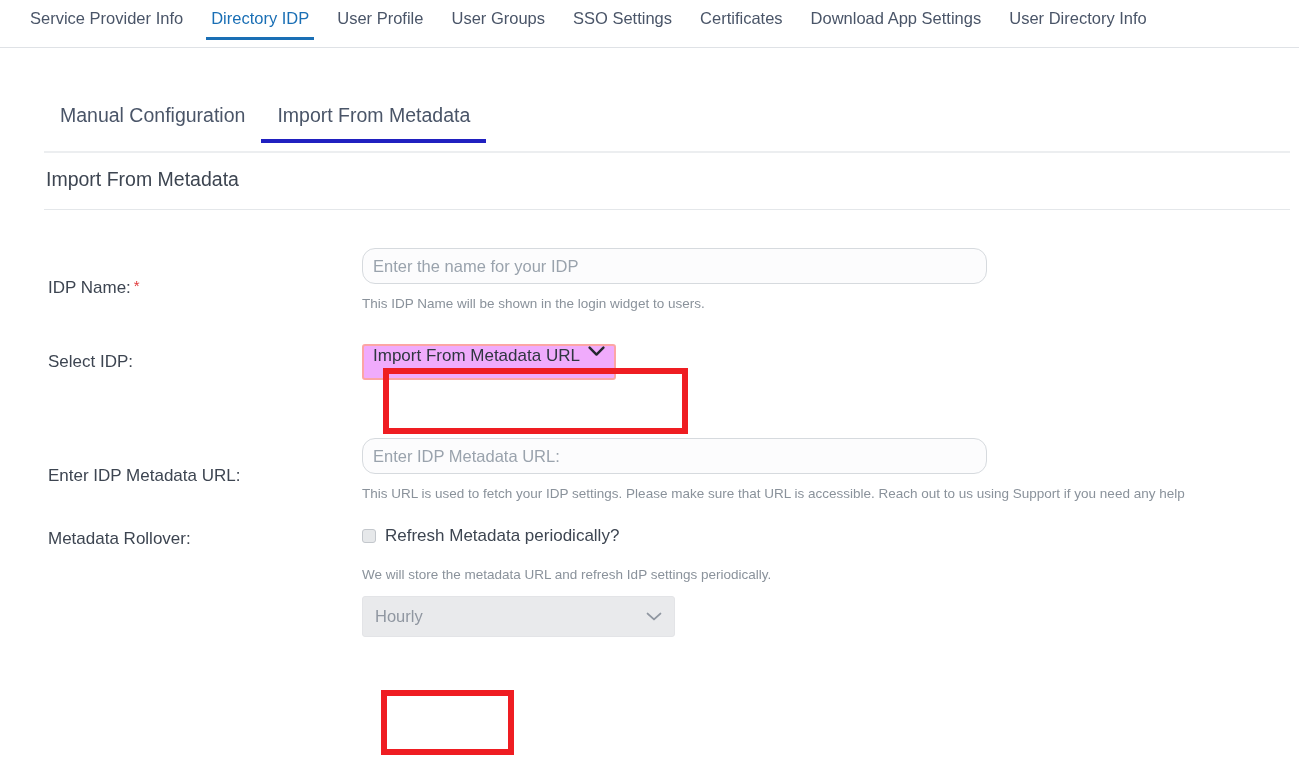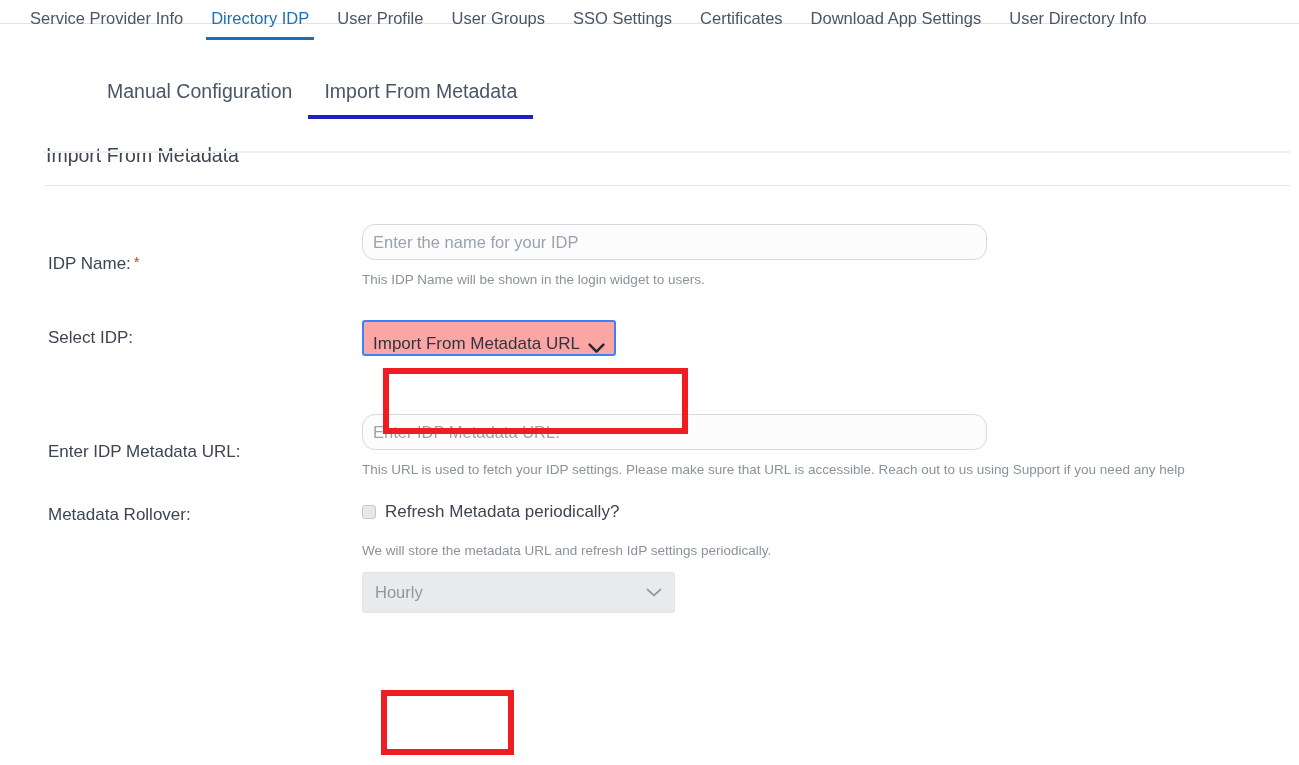--- a/index.html
+++ b/index.html
@@ -13,21 +13,21 @@
     height: 765px;
     font-family: "Liberation Sans", sans-serif;
     color: #3d4551;
     overflow: hidden;
     position: relative;
   }
 
   
   .topnav {
     position: relative;
-    height: 24px;
+    height: 48px;
     border-bottom: 1px solid #dfe2e6;
     display: flex;
     align-items: flex-start;
     padding-left: 16px;
   }
   .topnav-item {
     position: relative;
     font-size: 16.5px;
     color: #4a5568;
     padding: 9px 14px 11px 14px;
@@ -46,21 +46,20 @@
     bottom: -1px;
     height: 3px;
     background: #1a6fb5;
   }
 
   
   .subtabs-wrap {
     position: relative;
     margin-top: 50px;
     padding-left: 44px;
-    margin-left: 47px;
   }
   .subtabs {
     display: flex;
     align-items: flex-end;
     position: relative;
   }
   .subtab {
     position: relative;
     font-size: 19.5px;
     color: #4a5568;
@@ -152,26 +151,26 @@
     margin-top: 11px;
     font-size: 13.5px;
     color: #8a929b;
     line-height: 17px;
   }
 
   
   .select-focus {
     position: relative;
     display: inline-flex;
-    align-items: flex-end;
+    align-items: flex-start;
     height: 36px;
     padding: 0 9px 0 9px;
-    border: 2px solid #3b82f6;
+    border: 2px solid #fca5a5;
     border-radius: 3px;
-    background: #fca5a5;
+    background: #f0abfc;
     font-size: 17px;
     color: #2f3640;
     cursor: pointer;
     white-space: nowrap;
   }
   .select-focus .chev {
     margin-left: 8px;
     display: inline-block;
     line-height: 0;
   }

